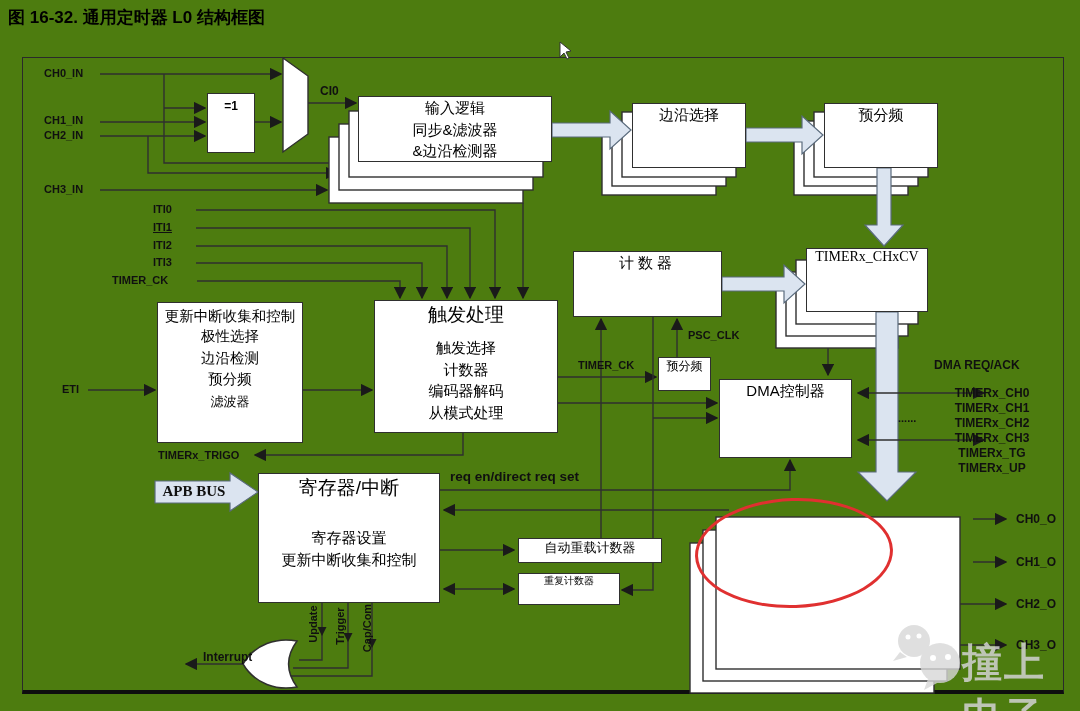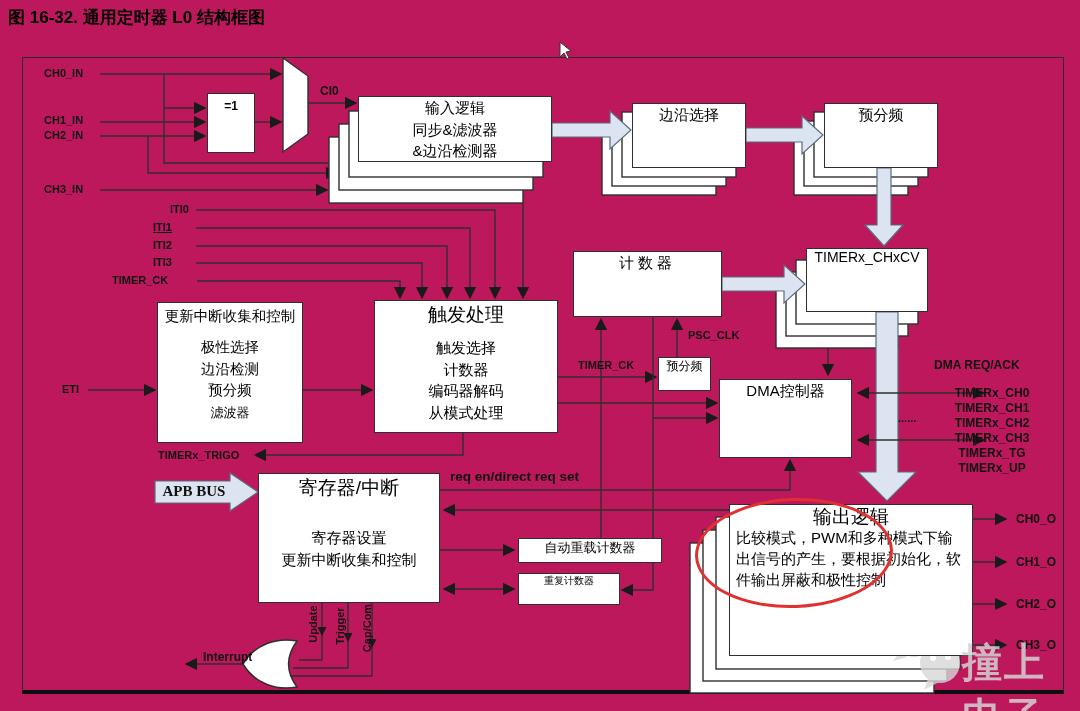--- a/index.html
+++ b/index.html
@@ -1,28 +1,28 @@
 <!DOCTYPE html>
 <html><head>
 <meta charset="utf-8">
 <style>
   html,body{margin:0;padding:0;background:#fff;}
-  #page{position:relative;width:1080px;height:711px;background:#be185d;overflow:hidden;
+  #page{position:relative;width:1080px;height:711px;background:#4d7c0f;overflow:hidden;
         font-family:"Liberation Sans",sans-serif;}
   #title{position:absolute;left:8px;top:6px;font-size:17px;font-weight:bold;color:#000;
          font-family:"Liberation Sans",sans-serif;}
   #frame{position:absolute;left:22px;top:57px;width:1042px;height:637px;
          border:1.5px solid #2a2a2a;border-bottom:4px solid #0e0e0e;box-sizing:border-box;}
   svg{position:absolute;left:0;top:0;}
   .box{position:absolute;background:#fff;border:1.4px solid #2f2f2f;box-sizing:border-box;
        color:#000;text-align:center;display:flex;flex-direction:column;}
   .center{justify-content:space-between;align-items:center;}
   .top{justify-content:flex-start;align-items:center;}
   .b15{font-size:15px;line-height:21px;}
-  .mono{font-family:Liberation Sans, sans-serif;}
+  .mono{font-family:Liberation Serif, serif;}
   .sig{position:absolute;font-size:11px;font-weight:bold;color:#101010;white-space:nowrap;}
   .sig12{position:absolute;font-size:12px;font-weight:bold;color:#101010;white-space:nowrap;}
   .rot{transform:rotate(-90deg);transform-origin:center;text-align:center;}
   .blocktitle{font-size:19px;line-height:19px;padding-top:4px;display:block;}
   .blockline{font-size:15px;line-height:21.5px;display:block;}
   #ellipse{position:absolute;left:695px;top:498px;width:192px;height:104px;
            border:3px solid #e03030;border-radius:50%;transform:rotate(-2deg);}
   #chanlist{position:absolute;left:942px;top:386px;width:100px;text-align:center;
             font-size:12px;font-weight:bold;line-height:15px;color:#101010;}
   #apbtext{position:absolute;left:158px;top:483px;width:72px;text-align:center;font-size:15px;
@@ -159,21 +159,21 @@
   <div class="box center" style="left:632px;top:103px;width:114px;height:65px;">
     <span class="b15">边沿选择</span>
   </div>
 
   <div class="box center" style="left:824px;top:103px;width:114px;height:65px;">
     <span class="b15">预分频</span>
   </div>
 
   <div class="box top" style="left:157px;top:302px;width:146px;height:141px;">
     <span class="blocktitle" style="font-size:14.5px;">更新中断收集和控制</span>
-    <span class="blockline" style="margin-top:11px;font-size:14.5px;">极性选择</span>
+    <span class="blockline" style="font-size:14.5px;">极性选择</span>
     <span class="blockline" style="font-size:14.5px;">边沿检测</span>
     <span class="blockline" style="font-size:14.5px;">预分频</span>
     <span class="blockline" style="font-size:13px;">滤波器</span>
   </div>
 
   <div class="box top" style="left:374px;top:300px;width:184px;height:133px;">
     <span class="blocktitle">触发处理</span>
     <span class="blockline" style="margin-top:13px;">触发选择</span>
     <span class="blockline">计数器</span>
     <span class="blockline">编码器解码</span>
@@ -203,33 +203,29 @@
   </div>
 
   <div class="box center" style="left:518px;top:538px;width:144px;height:25px;">
     <span style="font-size:13px;">自动重载计数器</span>
   </div>
 
   <div class="box center" style="left:518px;top:573px;width:102px;height:32px;">
     <span style="font-size:10px;">重复计数器</span>
   </div>
 
-  <div class="box top" style="left:729px;top:504px;width:244px;height:152px;">
-    <span class="blocktitle" style="padding-top:2px;">输出逻辑</span>
-    <span id="note">比较模式，PWM和多种模式下输出信号的产生，要根据初始化，软件输出屏蔽和极性控制</span>
-  </div>
 
   <div id="ellipse"></div>
 
   <div class="sig" style="left:44px;top:67px;">CH0_IN</div>
   <div class="sig" style="left:44px;top:114px;">CH1_IN</div>
   <div class="sig" style="left:44px;top:129px;">CH2_IN</div>
   <div class="sig" style="left:44px;top:183px;">CH3_IN</div>
   <div class="sig12" style="left:320px;top:84px;">CI0</div>
-  <div class="sig" style="left:170px;top:203px;">ITI0</div>
+  <div class="sig" style="left:153px;top:203px;">ITI0</div>
   <div class="sig" style="left:153px;top:221px;text-decoration:underline;">ITI1</div>
   <div class="sig" style="left:153px;top:239px;">ITI2</div>
   <div class="sig" style="left:153px;top:256px;">ITI3</div>
   <div class="sig" style="left:112px;top:274px;">TIMER_CK</div>
   <div class="sig" style="left:62px;top:383px;">ETI</div>
   <div class="sig" style="left:578px;top:359px;">TIMER_CK</div>
   <div class="sig" style="left:688px;top:329px;">PSC_CLK</div>
   <div class="sig" style="left:158px;top:449px;">TIMERx_TRIGO</div>
   <div class="sig" style="left:450px;top:469px;font-size:13.5px;">req en/direct req set</div>
   <div class="sig12" style="left:934px;top:358px;">DMA REQ/ACK</div>

